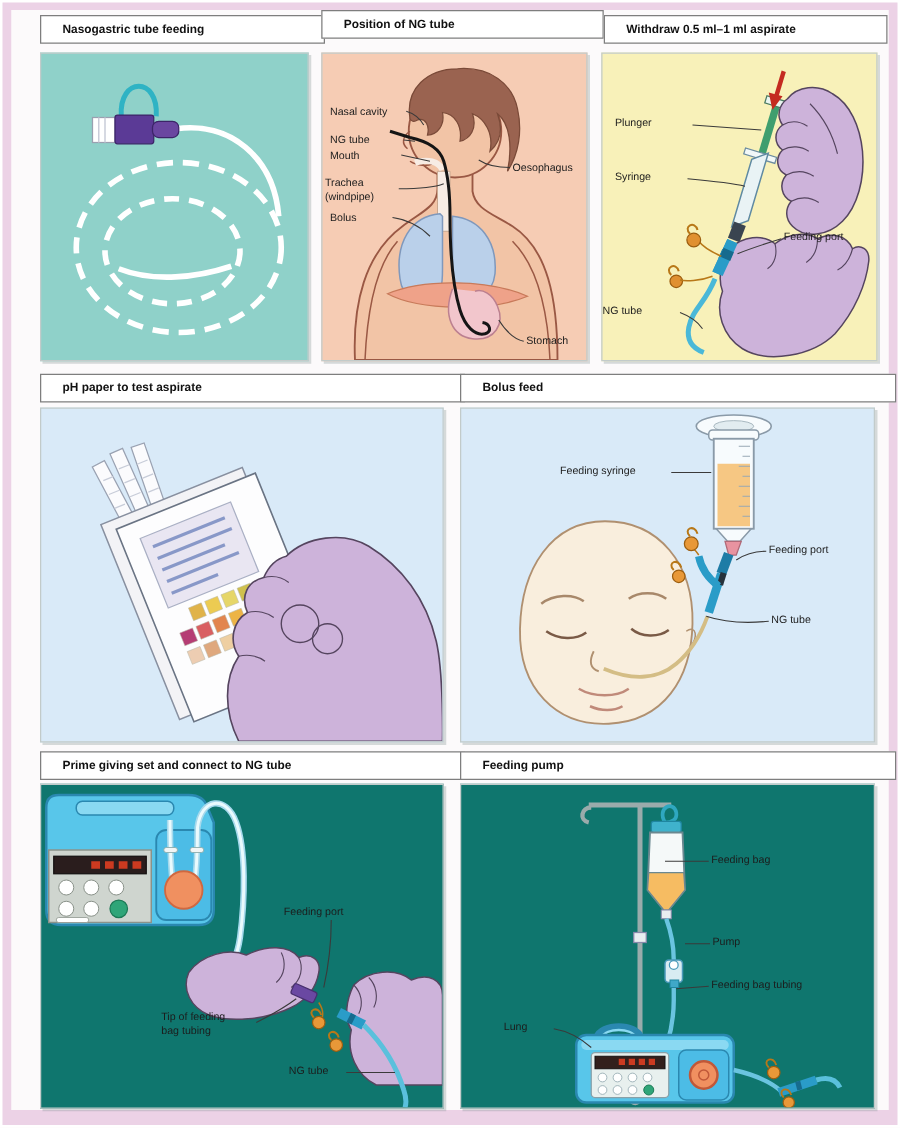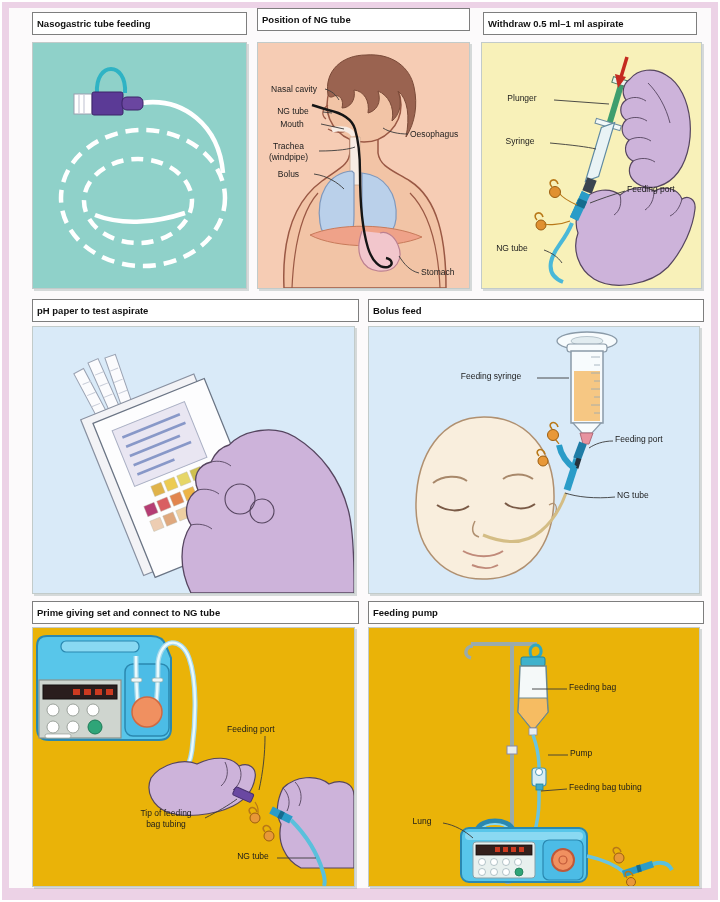--- a/index.html
+++ b/index.html
@@ -1,25 +1,25 @@
 <!DOCTYPE html>
 <html><head>
 <meta charset="utf-8">
 <style>
   html,body{margin:0;padding:0}
   body{position:relative;width:720px;height:902px;background:#fff;font-family:"Liberation Sans",sans-serif;overflow:hidden}
   .frame{position:absolute;inset:2px;background:#ecd2e6}
   .sheet{position:absolute;left:9px;top:8px;width:702px;height:880px;background:#fcfafb}
-  .tbox{position:absolute;height:21px;background:#fff;border:1px solid #7e7e7e;display:flex;align-items:center;padding-left:4px;font-size:9.5px;font-weight:bold;color:#111;white-space:nowrap}
+  .tbox{position:absolute;height:21px;background:#fff;border:1px solid #7e7e7e;display:flex;align-items:center;padding-left:17px;font-size:9.5px;font-weight:bold;color:#111;white-space:nowrap}
   .cv{position:absolute;border:1px solid #c2cbca;box-shadow:2px 2px 0 rgba(140,155,155,.35);overflow:hidden}
   .cv svg{position:absolute;left:0;top:0}
   .bg-teal{background:#8fd1c9}.bg-peach{background:#f6ccb4}.bg-yellow{background:#f8f1b9}
-  .bg-blue{background:#d9eaf8}.bg-mint{background:#eab308}
+  .bg-blue{background:#d9eaf8}.bg-mint{background:#0f766e}
   .lbl{position:absolute;font-size:8.5px;line-height:1.3;color:#1c1c1c;white-space:pre-line}
-  .ra{text-align:center}
+  .ra{text-align:left}
 </style>
 </head>
 <body>
 
 <div class="frame"></div>
 <div class="sheet"></div>
 
 <div class="tbox" style="left:32px;top:12px;width:209px">
     <span>Nasogastric tube feeding</span>
   </div>

